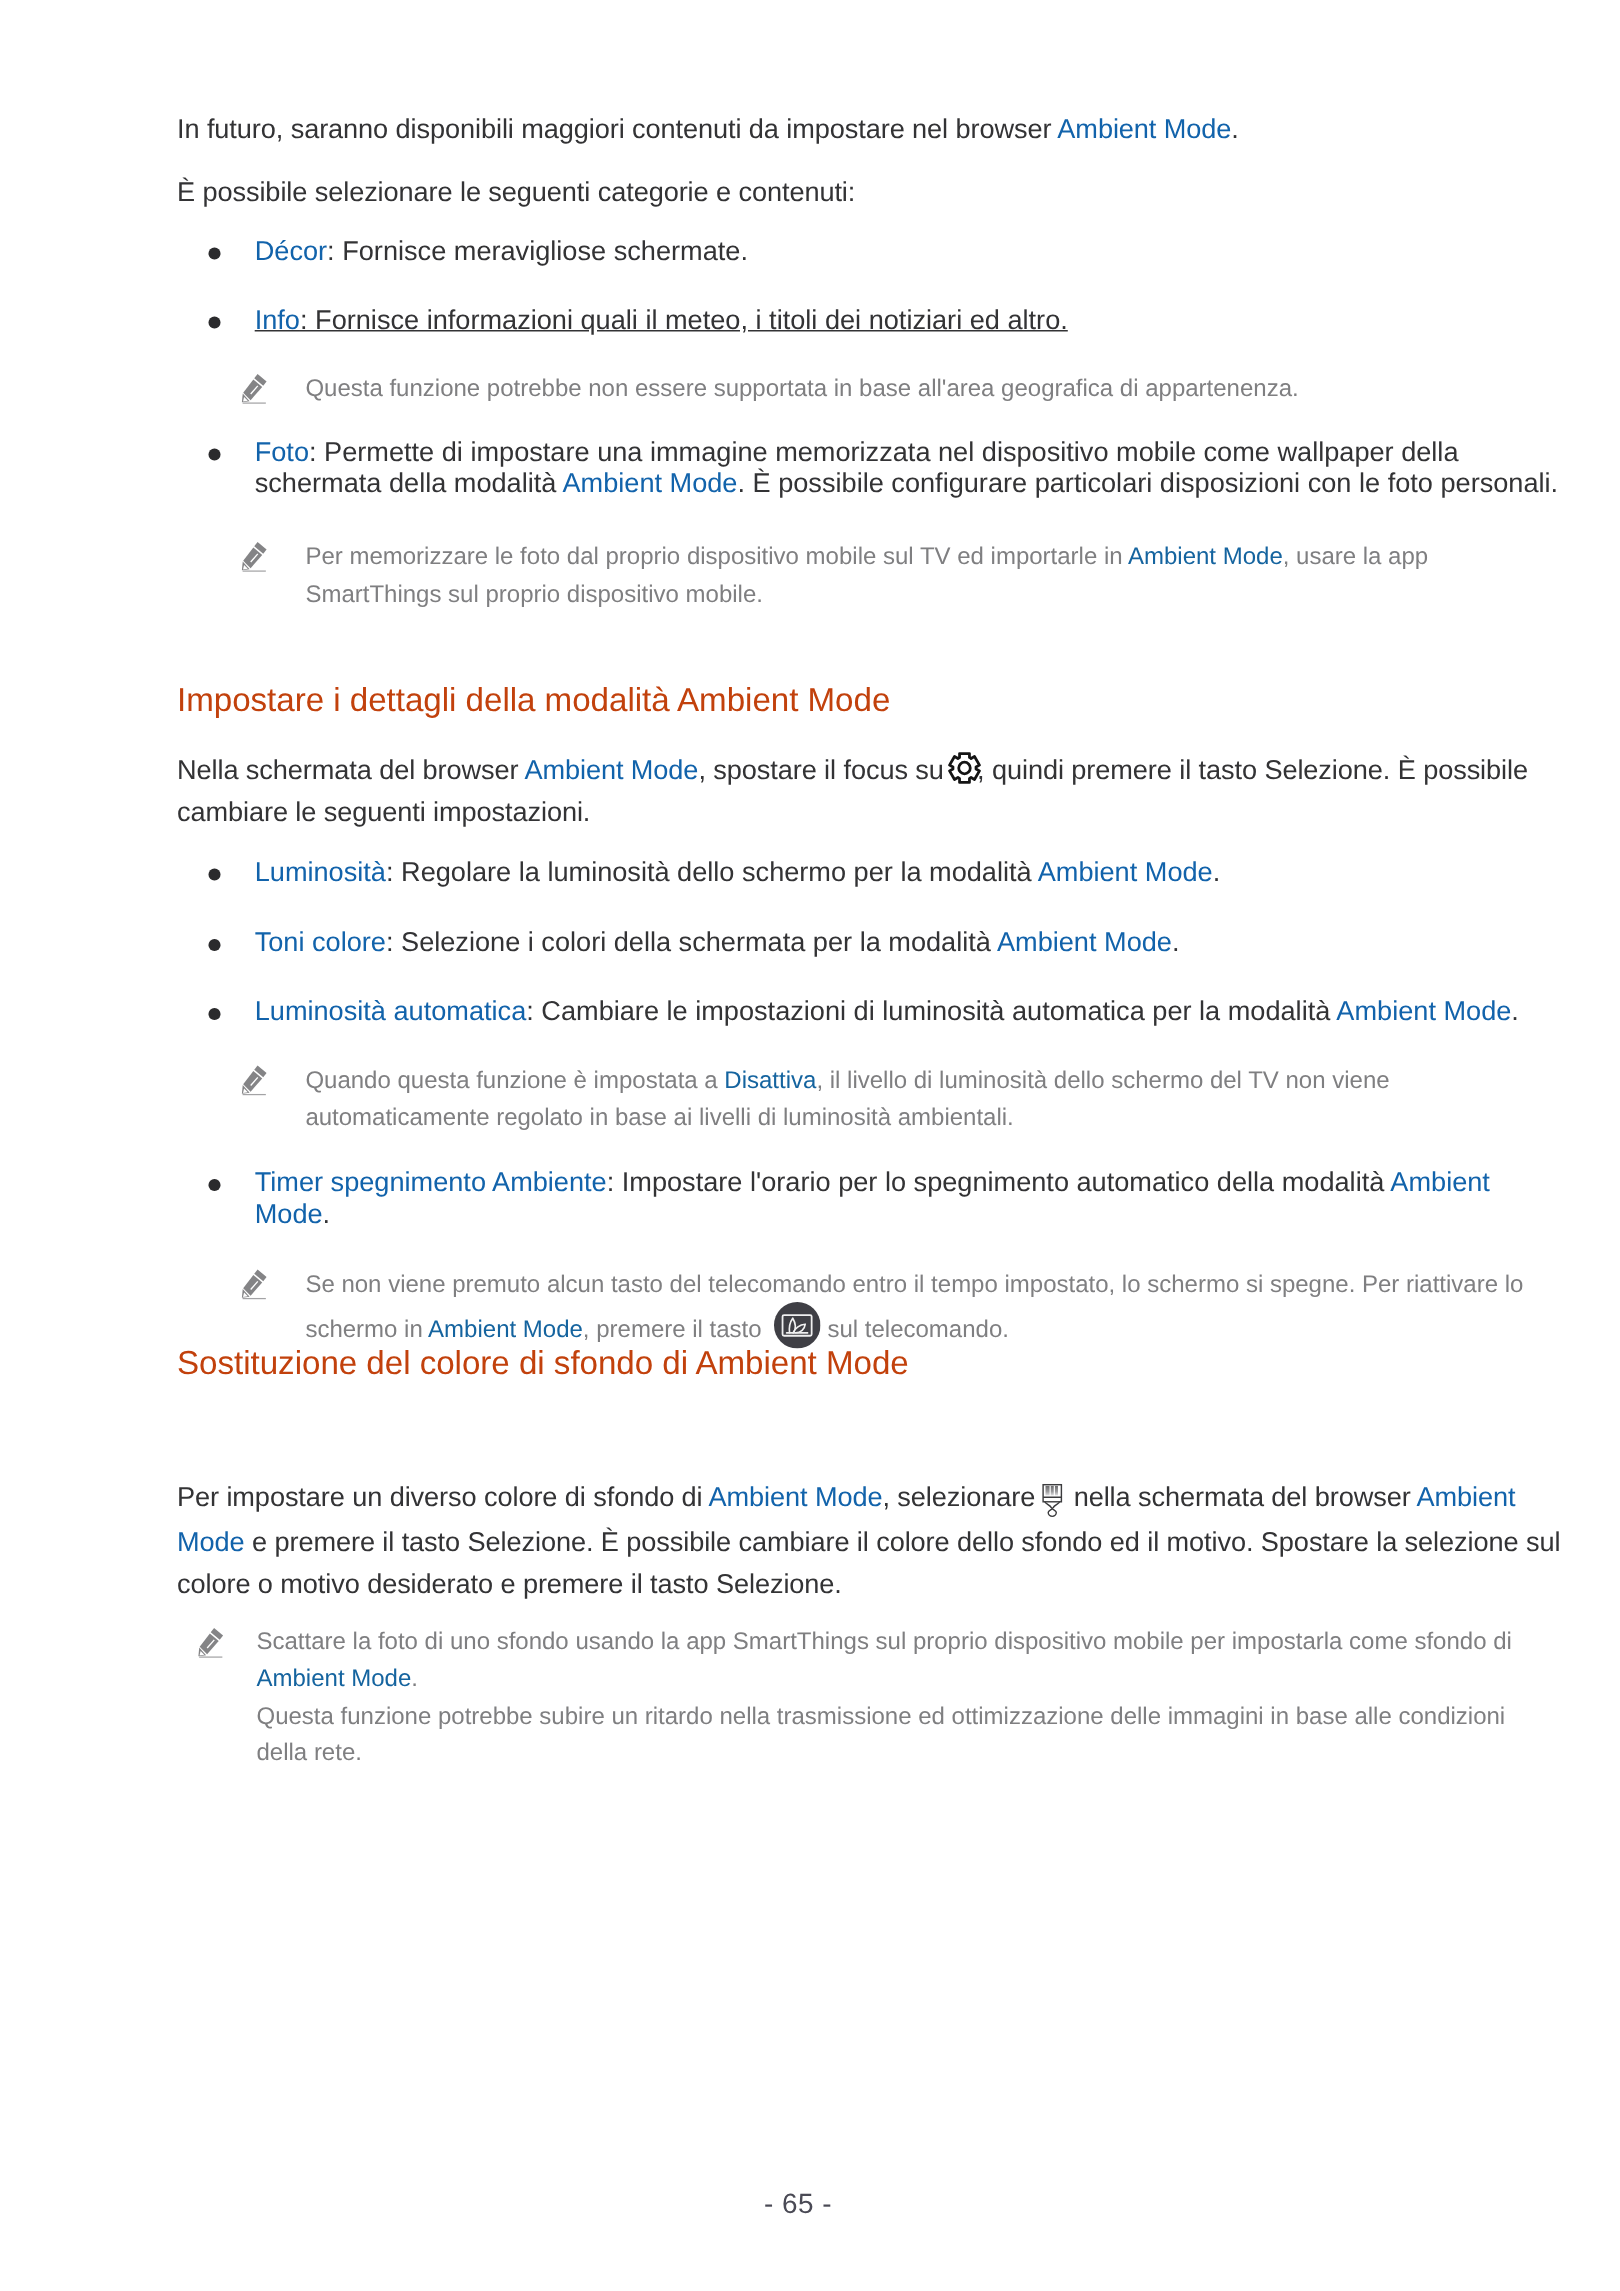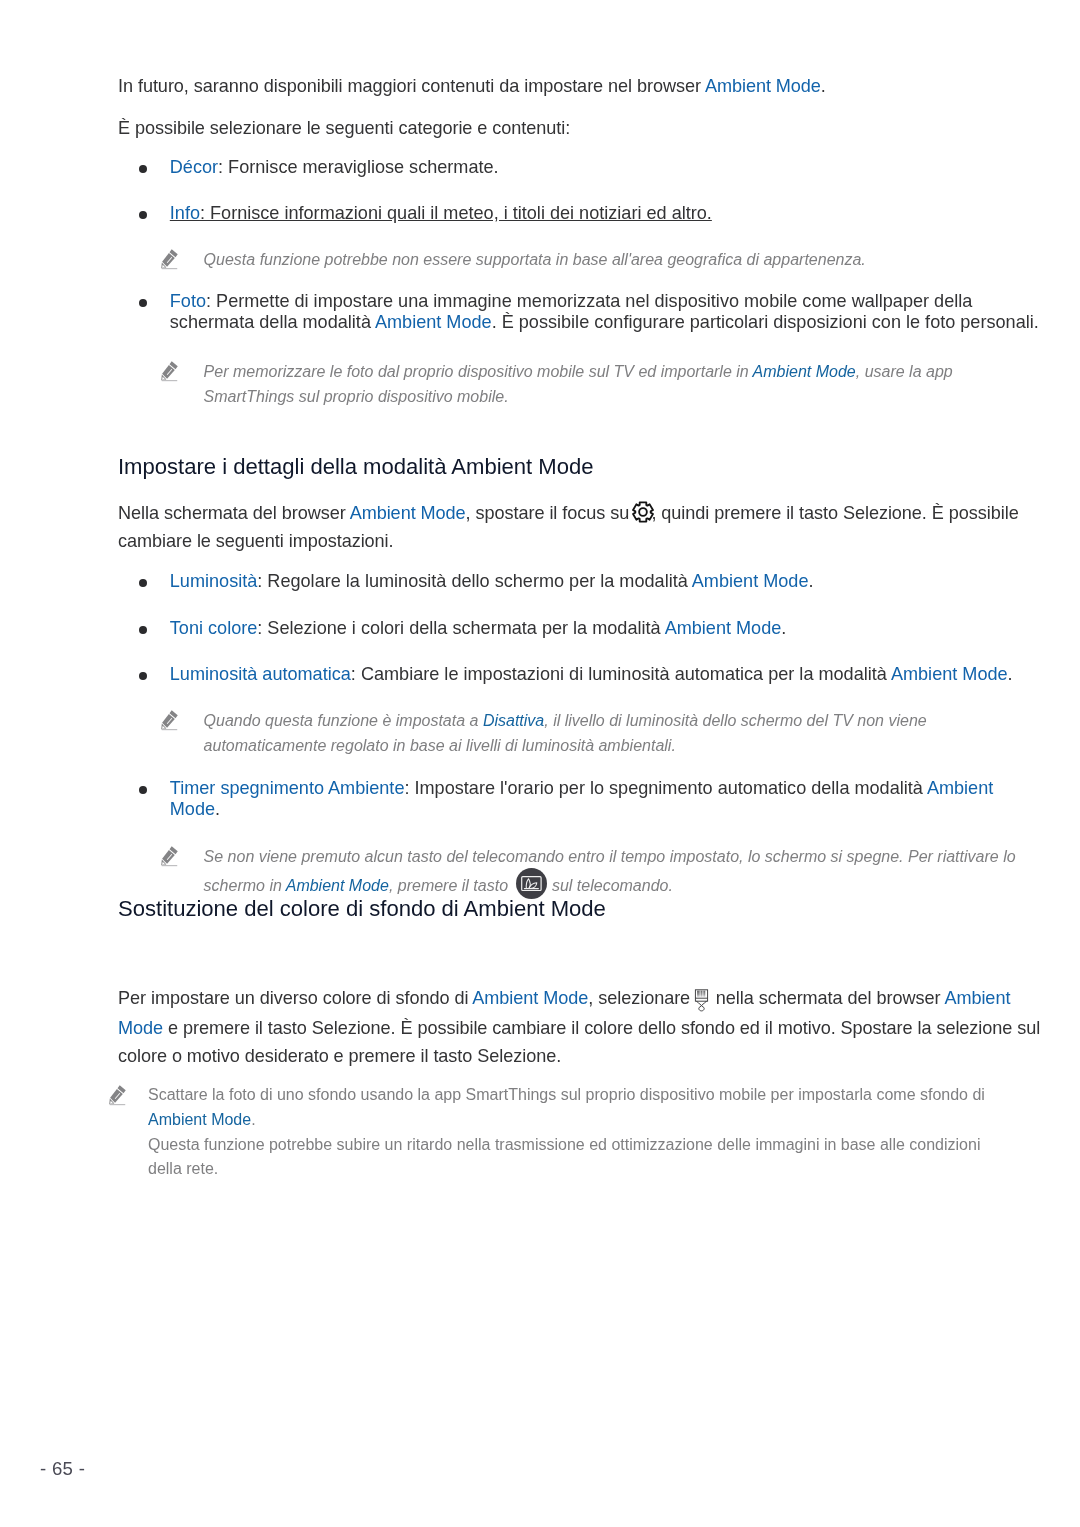--- a/index.html
+++ b/index.html
@@ -20,21 +20,21 @@
     line-height:28.5px;
     color:#333335;
     width:926px;
     left:78px;
   }
   .heading {
     font-size:22.1px;
     letter-spacing:-0.02px;
     line-height:28px;
     font-weight:400;
-    color:#0f172a;
+    color:#c2410c;
     left:78px;
     width:926px;
     margin:0;
   }
   .bullet {
     font-size:18.1px;
     line-height:21.6px;
     color:#333335;
     left:129.8px;
     width:875px;
@@ -46,41 +46,42 @@
     width:7.8px; height:7.8px;
     border-radius:50%;
     background:#2b2b2d;
   }
   .note {
     font-size:16px;
     line-height:24.7px;
     color:#7f7f81;
     width:880px;
   }
-  .note.lvl0 { left:108px; width:869px; }
-  .note.lvl1 { left:163.6px; width:841px;font-style:italic; }
+  .note.lvl0 { left:131px; width:869px; }
+  .note.lvl1 { left:163.6px; width:841px; }
   .note .pic {
     position:absolute;
     width:23.3px; height:25.2px;
     line-height:0;
   }
   .note.lvl0 .pic { left:-40.8px; top:-0.6px; }
   .note.lvl1 .pic { left:-44.4px; top:-1.0px; }
 
   .blue  { color:#1263ab; }
   .nblue { color:#15649f; }
 
   .icon-inline { display:inline-block; position:relative; line-height:0; }
   .icon-inline[data-name="gear-icon"]  { width:24px; height:24px; vertical-align:-6px; margin:0 -3.6px 0 -3.2px; top:-0.6px; }
   .icon-inline[data-name="paint-brush-icon"] { width:25px; height:29.6px; vertical-align:-9.4px; margin:0 -3.6px 0 -5.7px; top:0px; }
   .icon-inline[data-name="ambient-remote-button-icon"] { width:31px; height:31px; vertical-align:-9px; margin:0 0 0 4px; top:-1.7px; }
 
   .pagenum {
     position:absolute;
     left:0; width:984px;
+    text-align:center;
     font-size:18.6px;
     letter-spacing:0.3px;
     color:#4a4a55;
   }
 </style>
 </head>
 <body>
 
 <div class="page" data-name="manual-page">
   <div id="body-content" data-name="page-body">

